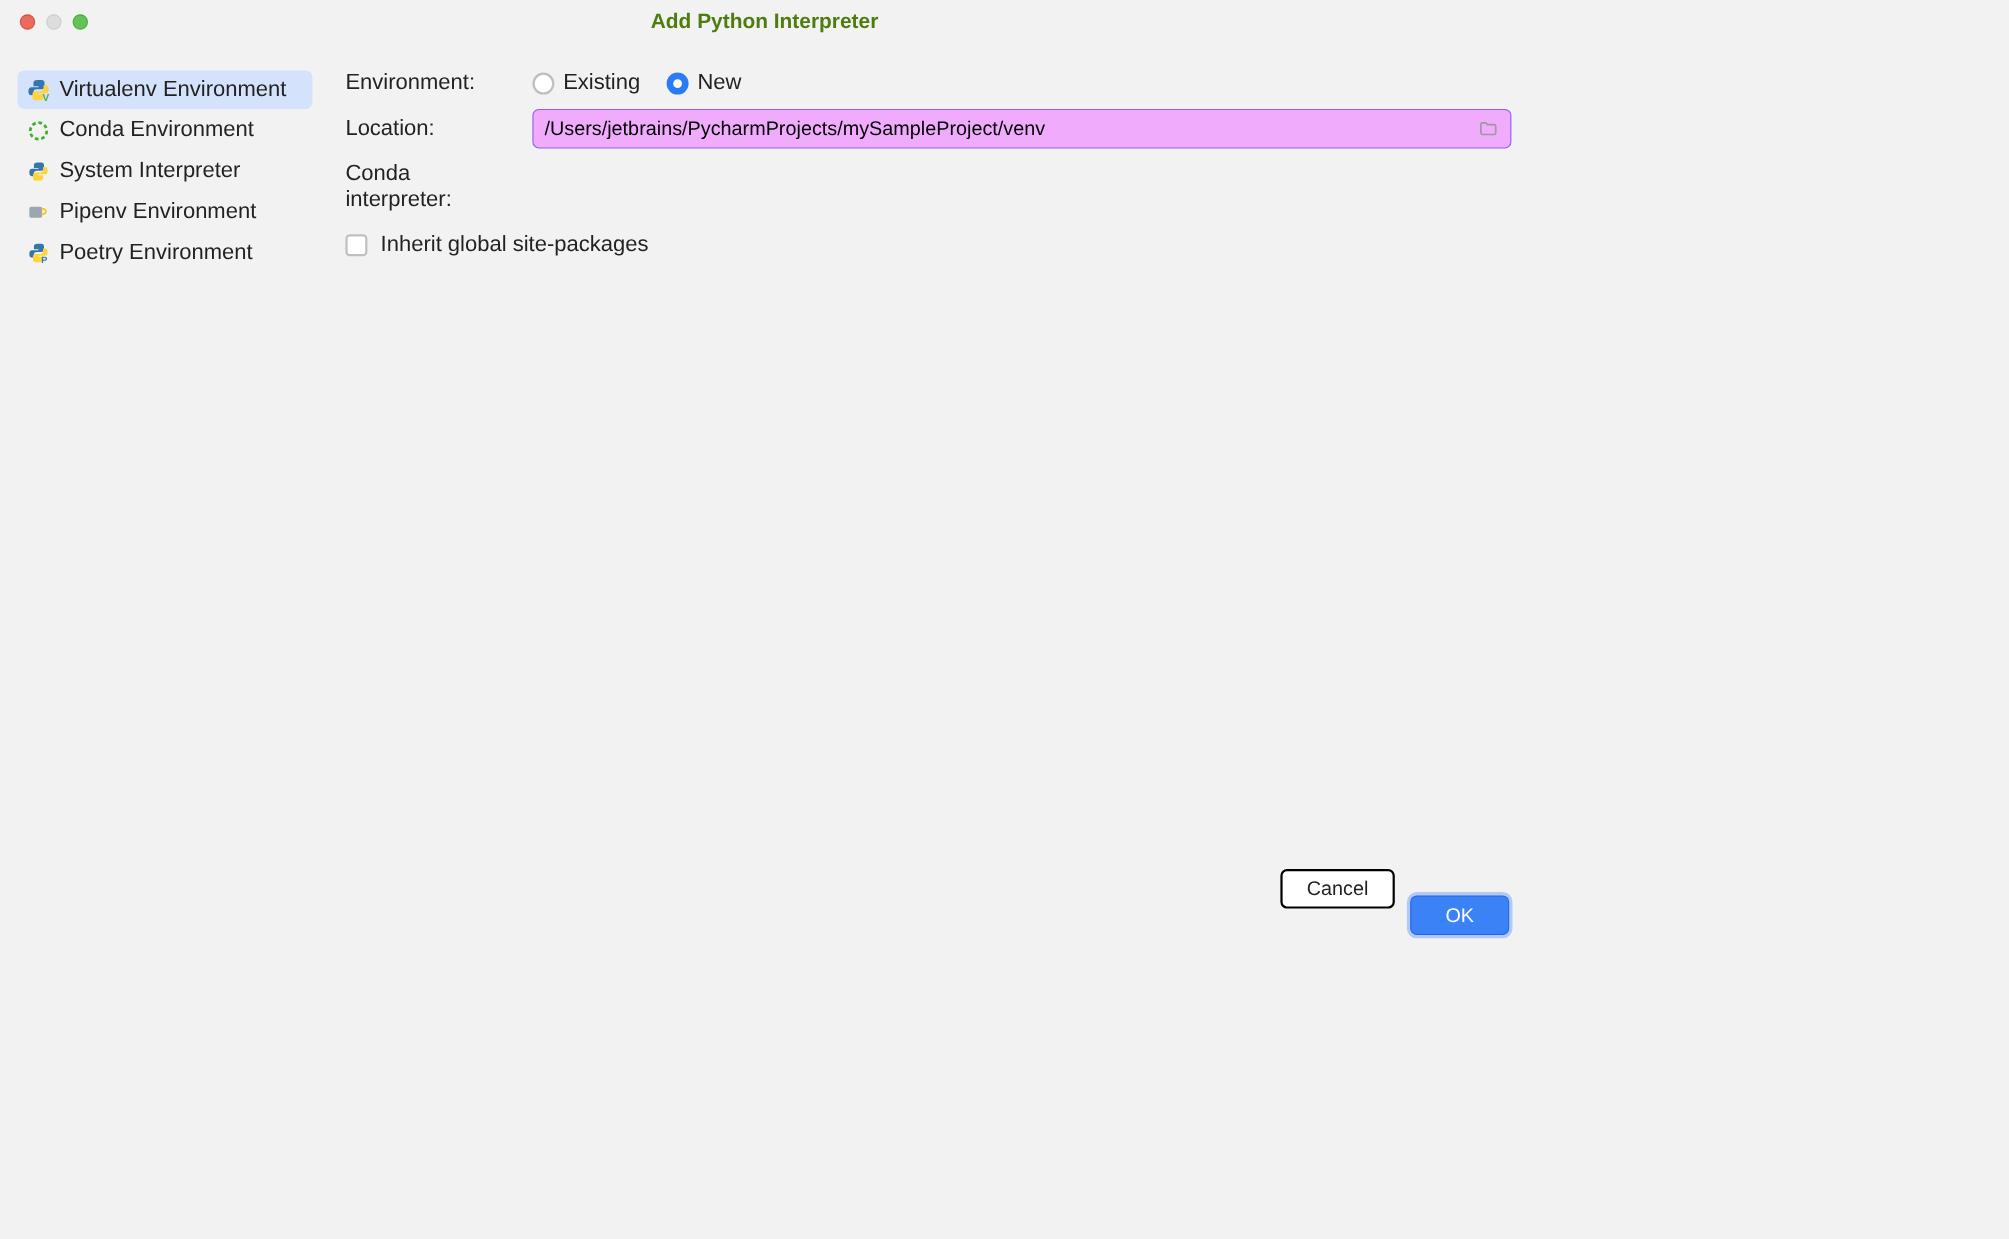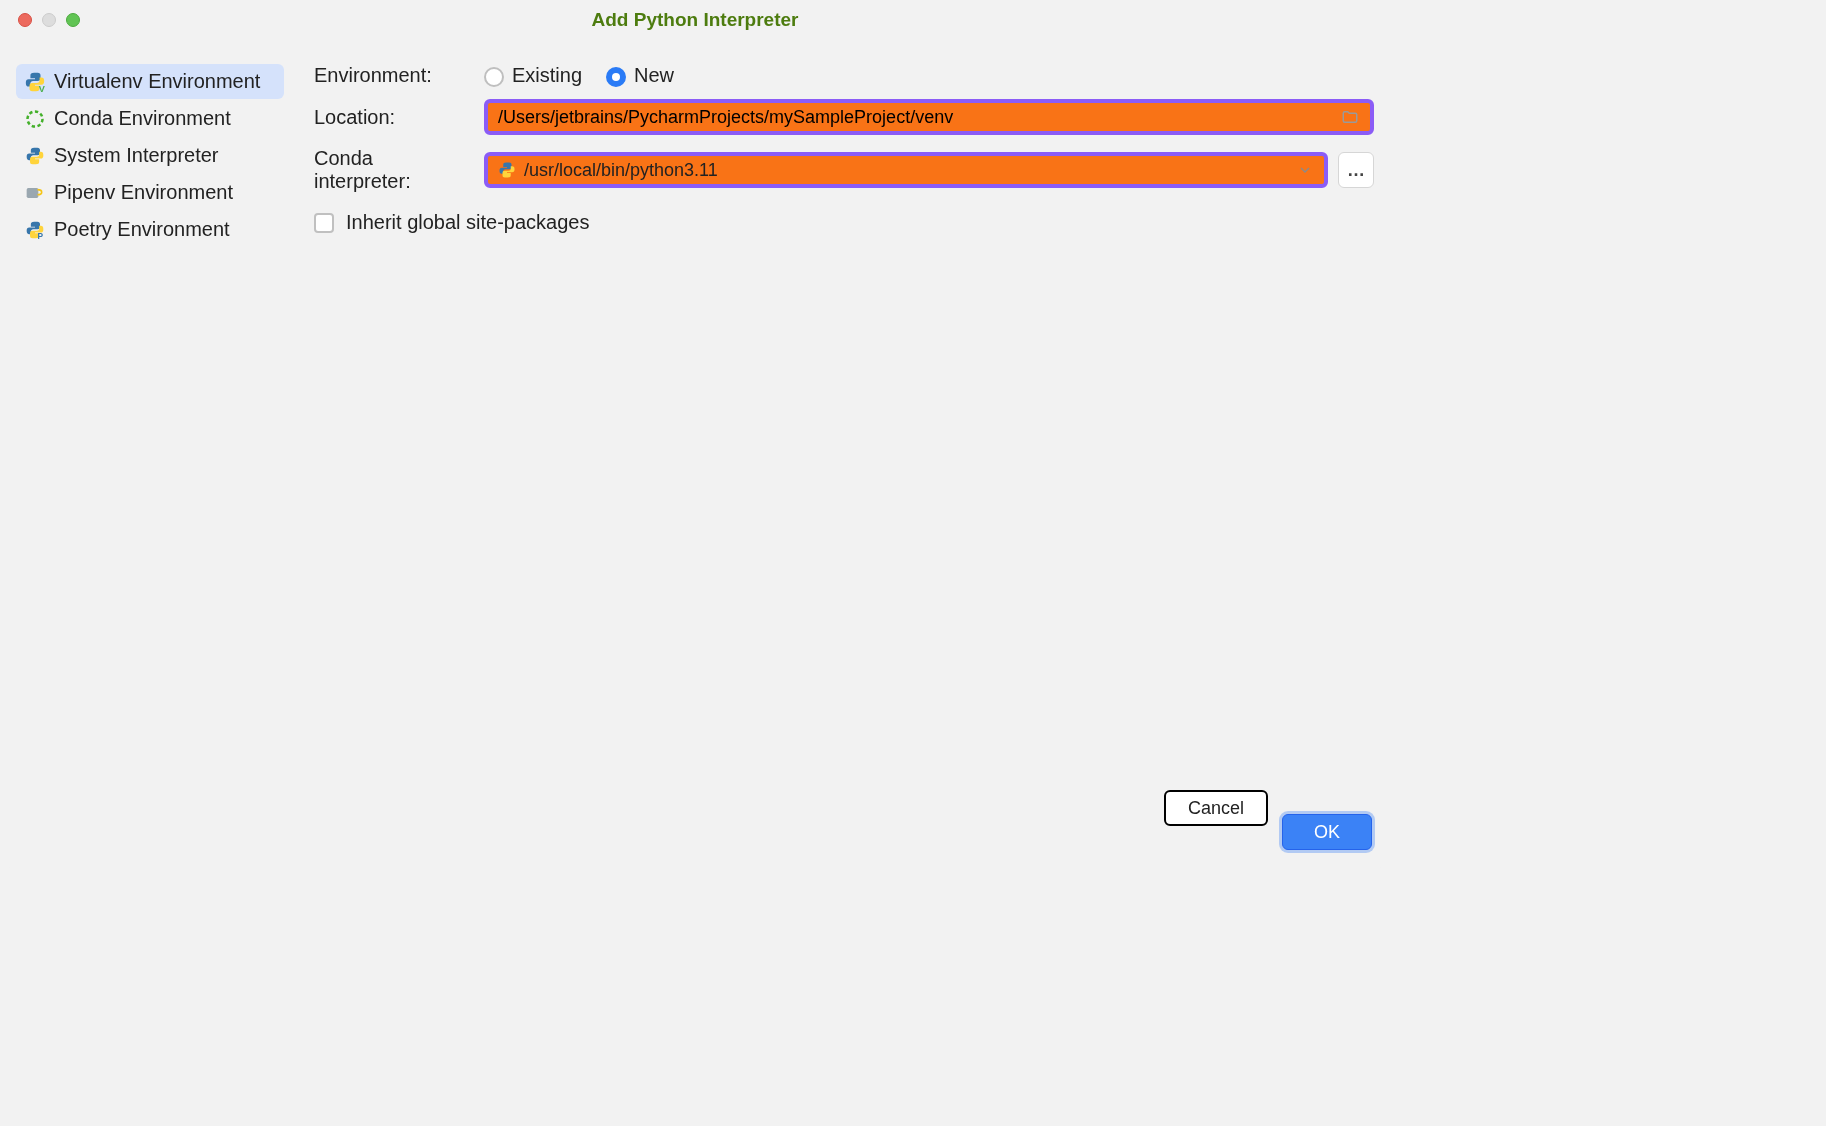--- a/index.html
+++ b/index.html
@@ -101,21 +101,21 @@
     font-size: 20px;
     color: #222;
   }
   .radio-group {
     display: flex;
     align-items: center;
     gap: 24px;
   }
   .radio {
     display: flex;
-    align-items: flex-end;
+    align-items: center;
     gap: 8px;
     cursor: pointer;
   }
   .radio .dot {
     width: 20px; height: 20px; border-radius: 50%;
     background: #fff;
     border: 2px solid #bfbfbf;
     display: inline-flex; align-items: center; justify-content: center;
   }
   .radio.checked .dot {
@@ -129,22 +129,22 @@
   .text-input-with-button {
     display: flex;
     align-items: stretch;
     flex: 1;
     gap: 10px;
   }
   .text-input {
     flex: 1;
     display: flex;
     align-items: center;
-    background: #f97316;
-    border: 4px solid #8b5cf6;
+    background: #f0abfc;
+    border: 1px solid #8b5cf6;
     border-radius: 6px;
     padding: 0 10px;
     height: 36px;
     font-size: 18px;
     gap: 8px;
   }
   .text-input input {
     flex: 1;
     border: none;
     outline: none;
@@ -312,39 +312,20 @@
               <svg viewBox="0 0 24 24" width="18" height="18" fill="none" stroke="#9a9a9a" stroke-width="2">
                 <path d="M3 7a2 2 0 0 1 2-2h4l2 2h8a2 2 0 0 1 2 2v8a2 2 0 0 1-2 2H5a2 2 0 0 1-2-2V7z"></path>
               </svg>
             </span>
           </div>
         </div>
       </div>
 
       <div class="form-row">
         <div class="form-label">Conda interpreter:</div>
-        <div class="text-input-with-button">
-          <div class="text-input">
-            <span class="icon" style="width:18px;height:18px;">
-              <svg viewBox="0 0 24 24" width="18" height="18">
-                <path d="M11 2c-3 0-4 1-4 3v3h5v1H5c-2 0-3 1-3 4s1 4 3 4h2v-3c0-2 1-3 3-3h5c2 0 3-1 3-3V5c0-2-1-3-3-3h-4z" fill="#3776ab"></path>
-                <path d="M13 22c3 0 4-1 4-3v-3h-5v-1h7c2 0 3-1 3-4s-1-4-3-4h-2v3c0 2-1 3-3 3H9c-2 0-3 1-3 3v3c0 2 1 3 3 3h4z" fill="#ffd43b"></path>
-              </svg>
-            </span>
-            <span style="flex:1">/usr/local/bin/python3.11</span>
-            <span class="chevron">
-              <svg viewBox="0 0 24 24" width="16" height="16" fill="none" stroke="#8a8a8a" stroke-width="2">
-                  <path d="M6 9l6 6 6-6"></path>
-                </svg>
-            </span>
-          </div>
-          <div class="square-button">
-            <span>…</span>
-          </div>
-        </div>
       </div>
 
       <div class="checkbox-row">
         <div class="checkbox"></div>
         <span>Inherit global site-packages</span>
       </div>
 
     </div>
   </div>
 

